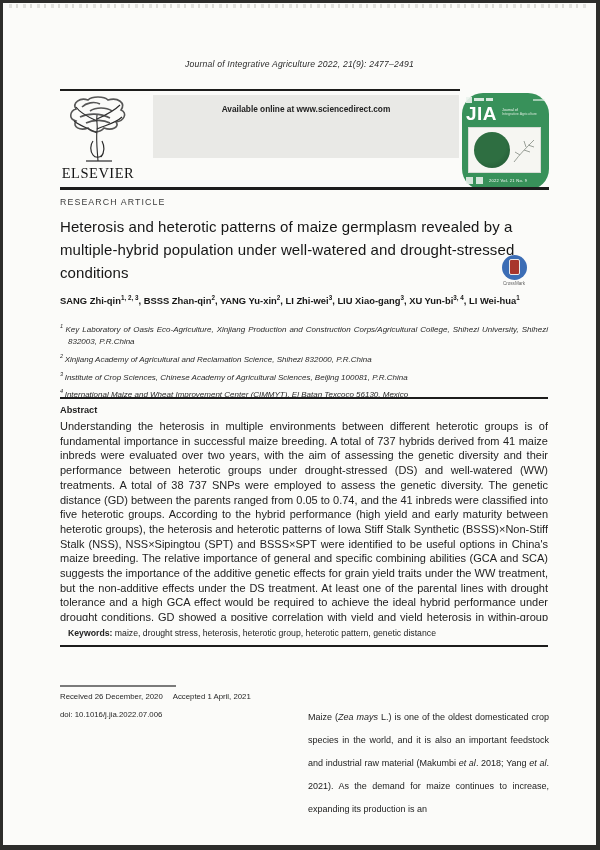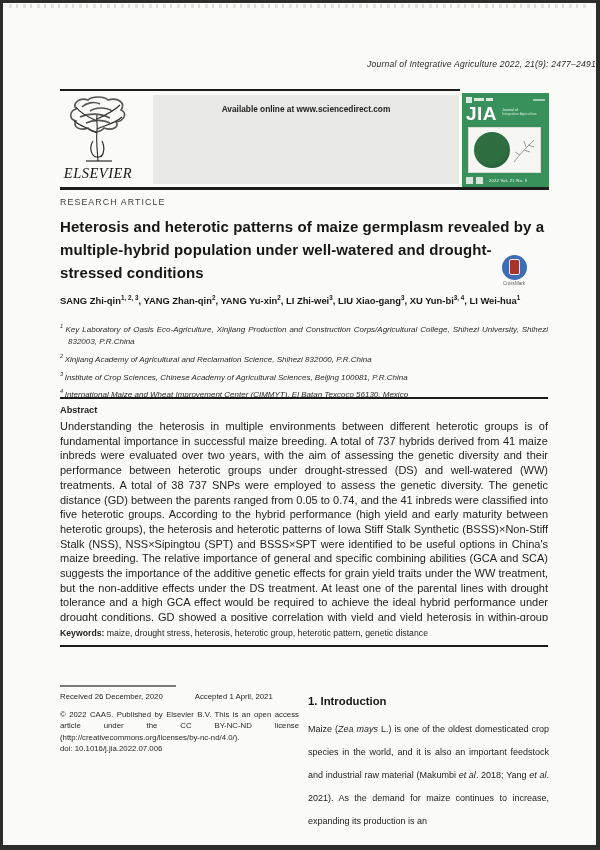--- a/index.html
+++ b/index.html
@@ -21,52 +21,52 @@
     overflow:hidden;
   }
   .abs{position:absolute;}
   .noise-strip{
     top:1px;left:6px;right:6px;height:4px;
     background:repeating-linear-gradient(90deg,#c9c9c5 0 3px,transparent 3px 7px,#bdbdb8 7px 9px,transparent 9px 14px);
     opacity:.5;
   }
   .journal-line{
     top:56px;left:0;width:100%;
-    text-align:right;
+    text-align:center;
     font-size:8.6px;font-style:italic;color:#2a2a2a;letter-spacing:.2px;
   }
   .rule{background:#1c1c1c;}
   .rule-top{top:86px;left:57px;width:400px;height:1.5px;}
   .rule-header-bottom{top:184px;left:57px;width:489px;height:2.5px;}
   .rule-abstract-top{top:394px;left:57px;width:488px;height:1.5px;}
   .rule-abstract-bottom{top:642px;left:57px;width:488px;height:2px;}
   .rule-footnote{top:682px;left:57px;width:116px;height:1.8px;background:#7a7a7a;}
 
   
   .elsevier{top:92px;left:56px;width:78px;height:93px;text-align:center;}
   .elsevier svg{display:block;margin:0 auto;}
   .elsevier-name{
     font-family:"Liberation Serif", serif;
-    font-size:14.5px;color:#151515;letter-spacing:.5px;margin-top:-2px;font-style:italic;
+    font-size:14.5px;color:#151515;letter-spacing:.5px;margin-top:-2px;
   }
 
   
   .banner{
-    top:92px;left:150px;width:306px;height:89px;
+    top:92px;left:150px;width:306px;height:63px;
     background:var(--banner-gray,#e9e9e6);
     text-align:center;
   }
   .available-online{font-size:8.3px;font-weight:bold;color:#222;padding-top:9px;}
   .sciencedirect{font-size:17.5px;font-weight:bold;color:#1b1b1b;margin-top:14px;letter-spacing:.2px;}
 
   
   .cover{
     top:90px;left:459px;width:87px;height:97px;
     background:var(--cover-green,#38915a);
-    box-sizing:border-box;padding:3px 4px;
+    box-sizing:border-box;padding:3px 4px;border-radius:21px;
   }
   .cover-topmarks{display:flex;gap:2px;align-items:center;height:7px;}
   .cover-topmarks i{display:block;background:#eaf3ec;opacity:.9;}
   .cover-topmarks .m1{width:6px;height:6px;}
   .cover-topmarks .m2{width:10px;height:3px;}
   .cover-topmarks .m3{width:7px;height:3px;}
   .cover-topmarks .m4{margin-left:auto;width:12px;height:2px;opacity:.6;}
   .cover-titlerow{display:flex;align-items:flex-start;margin-top:2px;}
   .cover-jia{
     color:#fff;font-size:19px;font-weight:bold;line-height:18px;
@@ -87,21 +87,21 @@
   .cover-branch{position:absolute;right:2px;top:6px;}
   .cover-bottomrow{display:flex;align-items:center;gap:3px;margin-top:4px;}
   .cover-bottomrow i{display:block;width:7px;height:7px;background:#e8efe9;opacity:.9;}
   .cover-issue{font-size:4px;color:#fff;letter-spacing:.3px;margin-left:3px;white-space:nowrap;}
 
   .research-article{
     top:194px;left:57px;font-size:8.8px;color:#3c3c3c;letter-spacing:1.1px;
   }
   .title{
     top:212px;left:57px;width:487px;
-    font-size:15px;font-weight:bold;line-height:23px;color:#161616;
+    font-size:15px;font-weight:normal;line-height:23px;color:#161616;
     letter-spacing:.1px;
   }
   
   .crossmark{top:252px;left:494px;width:34px;text-align:center;}
   .crossmark-circle{
     width:25px;height:25px;border-radius:50%;
     background:var(--crossmark-blue,#3c6db5);
     margin:0 auto;position:relative;
   }
   .crossmark-circle::after{
@@ -122,25 +122,25 @@
     text-align:justify;padding-left:8px;text-indent:-8px;margin-bottom:1px;
   }
   .affiliation sup{font-size:5.6px;font-style:italic;}
 
   .abstract-heading{top:402px;left:57px;font-size:9.2px;font-weight:bold;}
   .abstract-text{
     top:416px;left:57px;width:488px;height:202px;overflow:hidden;
     font-size:11px;line-height:14.7px;text-align:justify;color:#222;
   }
   .keywords{top:625px;left:57px;width:488px;font-size:8.7px;color:#222;}
-  .keywords b{font-weight:bold;}
+  .keywords b{font-weight:bold;margin-left:8px;}
 
   
   .footnotes{top:688px;left:57px;width:239px;font-size:7.8px;line-height:11.2px;color:#262626;text-align:justify;}
-  .footnote-received{display:flex;gap:32px;}
+  .footnote-received{display:flex;gap:10px;}
   .footnotes .block{margin-bottom:0;}
   .footnotes .gap{height:7px;}
 
   
   .intro{top:692px;left:305px;width:241px;}
   .intro-heading{font-size:11.3px;font-weight:bold;color:#161616;}
   .intro-para{
     margin-top:11px;font-size:9px;line-height:23px;text-align:justify;color:#222;
   }
 </style>
@@ -216,21 +216,21 @@
 
   <div class="abs research-article">RESEARCH  ARTICLE</div>
 
   <h1 class="abs title" style="margin:0;">Heterosis and heterotic patterns of maize germplasm revealed by a multiple-hybrid population under well-watered and drought-stressed conditions</h1>
 
   <div class="abs crossmark">
     <div class="crossmark-circle"></div>
     <div class="crossmark-label">CrossMark</div>
   </div>
 
-  <div class="abs authors"><span>SANG Zhi-qin</span><sup>1, 2, 3</sup><span>, YANG Zhan-qin</span><sup>2</sup><span>, YANG Yu-xin</span><sup>2</sup><span>, LI Zhi-wei</span><sup>3</sup><span>, LIU Xiao-gang</span><sup>3</sup><span>, XU Yun-bi</span><sup>3, 4</sup><span>, LI Wei-hua</span><sup>1</sup></div>
+  <div class="abs authors"><span>SANG Zhi-qin</span><sup>1, 2, 3</sup><span>, BSSS Zhan-qin</span><sup>2</sup><span>, YANG Yu-xin</span><sup>2</sup><span>, LI Zhi-wei</span><sup>3</sup><span>, LIU Xiao-gang</span><sup>3</sup><span>, XU Yun-bi</span><sup>3, 4</sup><span>, LI Wei-hua</span><sup>1</sup></div>
 
   <div class="abs affiliations">
     <div class="affiliation"><sup>1 </sup><span>Key Laboratory of Oasis Eco-Agriculture, Xinjiang Production and Construction Corps/Agricultural College, Shihezi University, Shihezi 832003, P.R.China</span></div>
     <div class="affiliation"><sup>2 </sup><span>Xinjiang Academy of Agricultural and Reclamation Science, Shihezi 832000, P.R.China</span></div>
     <div class="affiliation"><sup>3 </sup><span>Institute of Crop Sciences, Chinese Academy of Agricultural Sciences, Beijing 100081, P.R.China</span></div>
     <div class="affiliation"><sup>4 </sup><span>International Maize and Wheat Improvement Center (CIMMYT), El Batan Texcoco 56130, Mexico</span></div>
   </div>
 
   <div class="abs rule rule-abstract-top"></div>
 
@@ -244,22 +244,20 @@
   <div class="abs rule rule-abstract-bottom"></div>
 
   <div class="abs rule rule-footnote"></div>
 
   <div class="abs footnotes">
     <div class="footnote-received">
       <span>Received  26 December, 2020</span>
       <span>Accepted 1 April, 2021</span>
     </div>
     <div class="gap"></div>
-    <div class="block">© 2022 CAAS. Published by Elsevier B.V. This is an open access article under the CC BY-NC-ND license (http://creativecommons.org/licenses/by-nc-nd/4.0/).</div>
     <div class="block">doi: 10.1016/j.jia.2022.07.006</div>
   </div>
 
   <div class="abs intro">
-    <div class="intro-heading">1. Introduction</div>
     <div class="intro-para"><span>Maize (</span><span style="font-style: italic;">Zea mays</span><span> L.) is one of the oldest domesticated crop species in the world, and it is also an important feedstock and industrial raw material (Makumbi </span><span style="font-style: italic;">et al</span><span>. 2018; Yang </span><span style="font-style: italic;">et al</span><span>. 2021).  As the demand for maize continues to increase, expanding its production is an</span></div>
   </div>
 
 </div>
 
 </body></html>

